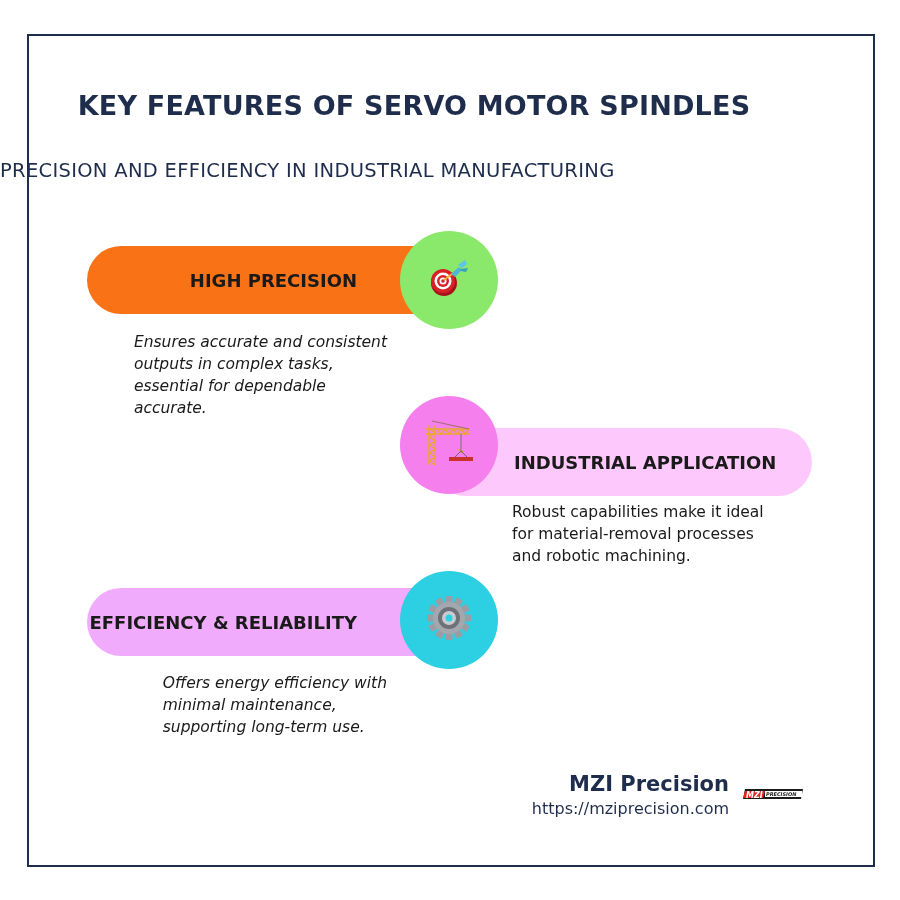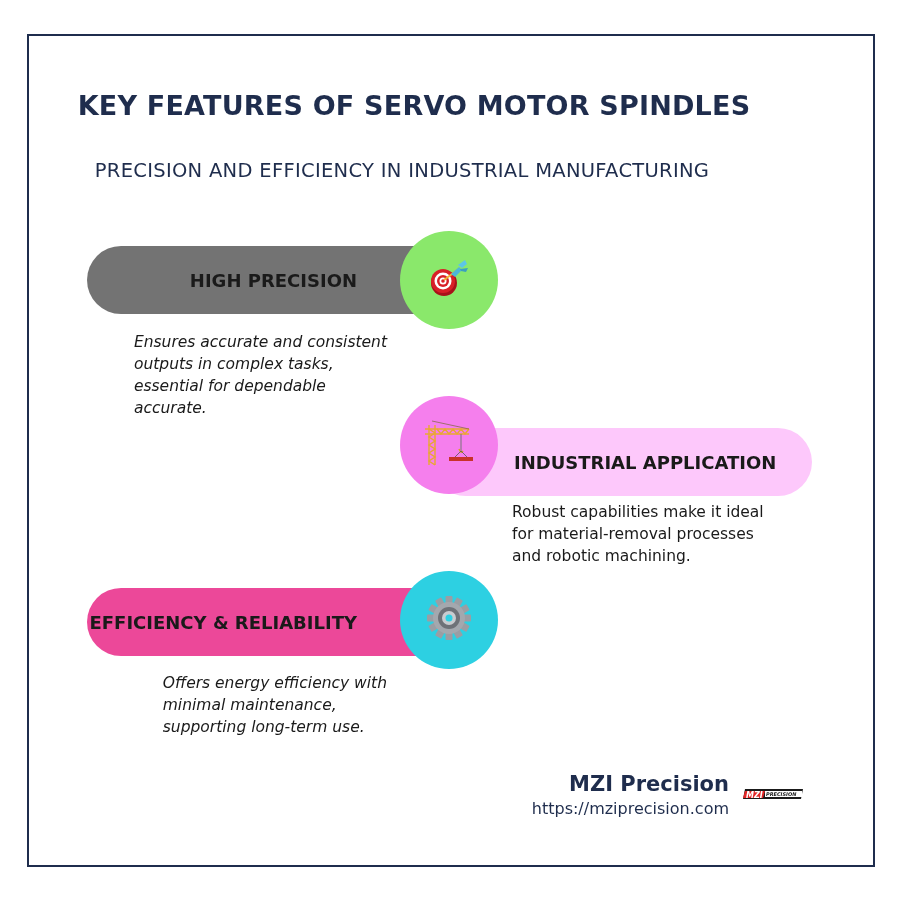--- a/index.html
+++ b/index.html
@@ -15,21 +15,21 @@
       box-sizing: content-box;
     }
     .title {
       position: absolute; left: 0; width: 828px; top: 90px;
       text-align: center; color: #1f2d4d;
       font-family: "DejaVu Sans", sans-serif;
       font-weight: bold; font-size: 27px; letter-spacing: 0.2px;
     }
     .subtitle {
       position: absolute; left: 0; width: 804px; top: 159px;
-      text-align: center; color: #1f2d4d;
+      text-align: left; color: #1f2d4d;
       font-family: "DejaVu Sans", sans-serif;
       font-size: 19.5px; letter-spacing: 0.3px;
     }
     .pill {
       position: absolute; height: 68px; border-radius: 34px;
       display: flex; align-items: center;
     }
     .pill .label {
       font-family: "DejaVu Sans", sans-serif; font-weight: bold;
       font-size: 18px; color: #1a1a1a; white-space: nowrap;
@@ -61,21 +61,21 @@
     }
   </style>
 </head>
 <body>
 
 <div class="frame"></div>
 
 <div class="title">KEY FEATURES OF SERVO MOTOR SPINDLES</div>
 <div class="subtitle">PRECISION AND EFFICIENCY IN INDUSTRIAL MANUFACTURING</div>
 
-<div class="pill left" style="left:87px; top:246px; width:380px; background:#737373; padding-right:110px; box-sizing:border-box;">
+<div class="pill left" style="left:87px; top:246px; width:380px; background:#f97316; padding-right:110px; box-sizing:border-box;">
   <span class="label">HIGH PRECISION</span>
 </div>
 <div class="circle" style="left:400px; top:231px; background:#8ae86b;">
   <span>
     <svg width="44" height="44" viewBox="0 0 44 44">
       <ellipse cx="17" cy="27" rx="13" ry="13" fill="#a8121a"></ellipse>
       <circle cx="16" cy="25" r="12" fill="#d82027"></circle>
       <circle cx="16" cy="25" r="8.5" fill="#ffffff"></circle>
       <circle cx="16" cy="25" r="6" fill="#d82027"></circle>
       <circle cx="16" cy="25" r="3.5" fill="#ffffff"></circle>
@@ -116,21 +116,21 @@
       <rect x="26" y="40" width="24" height="4" fill="#c8322a"></rect>
     </svg>
   </span>
 </div>
 <div class="desc right" style="left:512px; top:501px;">
   <div>Robust capabilities make it ideal</div>
   <div>for material-removal processes</div>
   <div>and robotic machining.</div>
 </div>
 
-<div class="pill left" style="left:87px; top:588px; width:380px; background:#ec4899; padding-right:110px; box-sizing:border-box;">
+<div class="pill left" style="left:87px; top:588px; width:380px; background:#f0abfc; padding-right:110px; box-sizing:border-box;">
   <span class="label">EFFICIENCY &amp; RELIABILITY</span>
 </div>
 <div class="circle" style="left:400px; top:571px; background:#2dd0e2;">
   <span>
     <svg width="50" height="50" viewBox="0 0 50 50">
       <g transform="translate(25,25)">
         <g fill="#9a9ea4">
           <rect x="-3.5" y="-22" width="7" height="8" rx="1"></rect>
           <rect x="-3.5" y="-22" width="7" height="8" rx="1" transform="rotate(30)"></rect>
           <rect x="-3.5" y="-22" width="7" height="8" rx="1" transform="rotate(60)"></rect>

